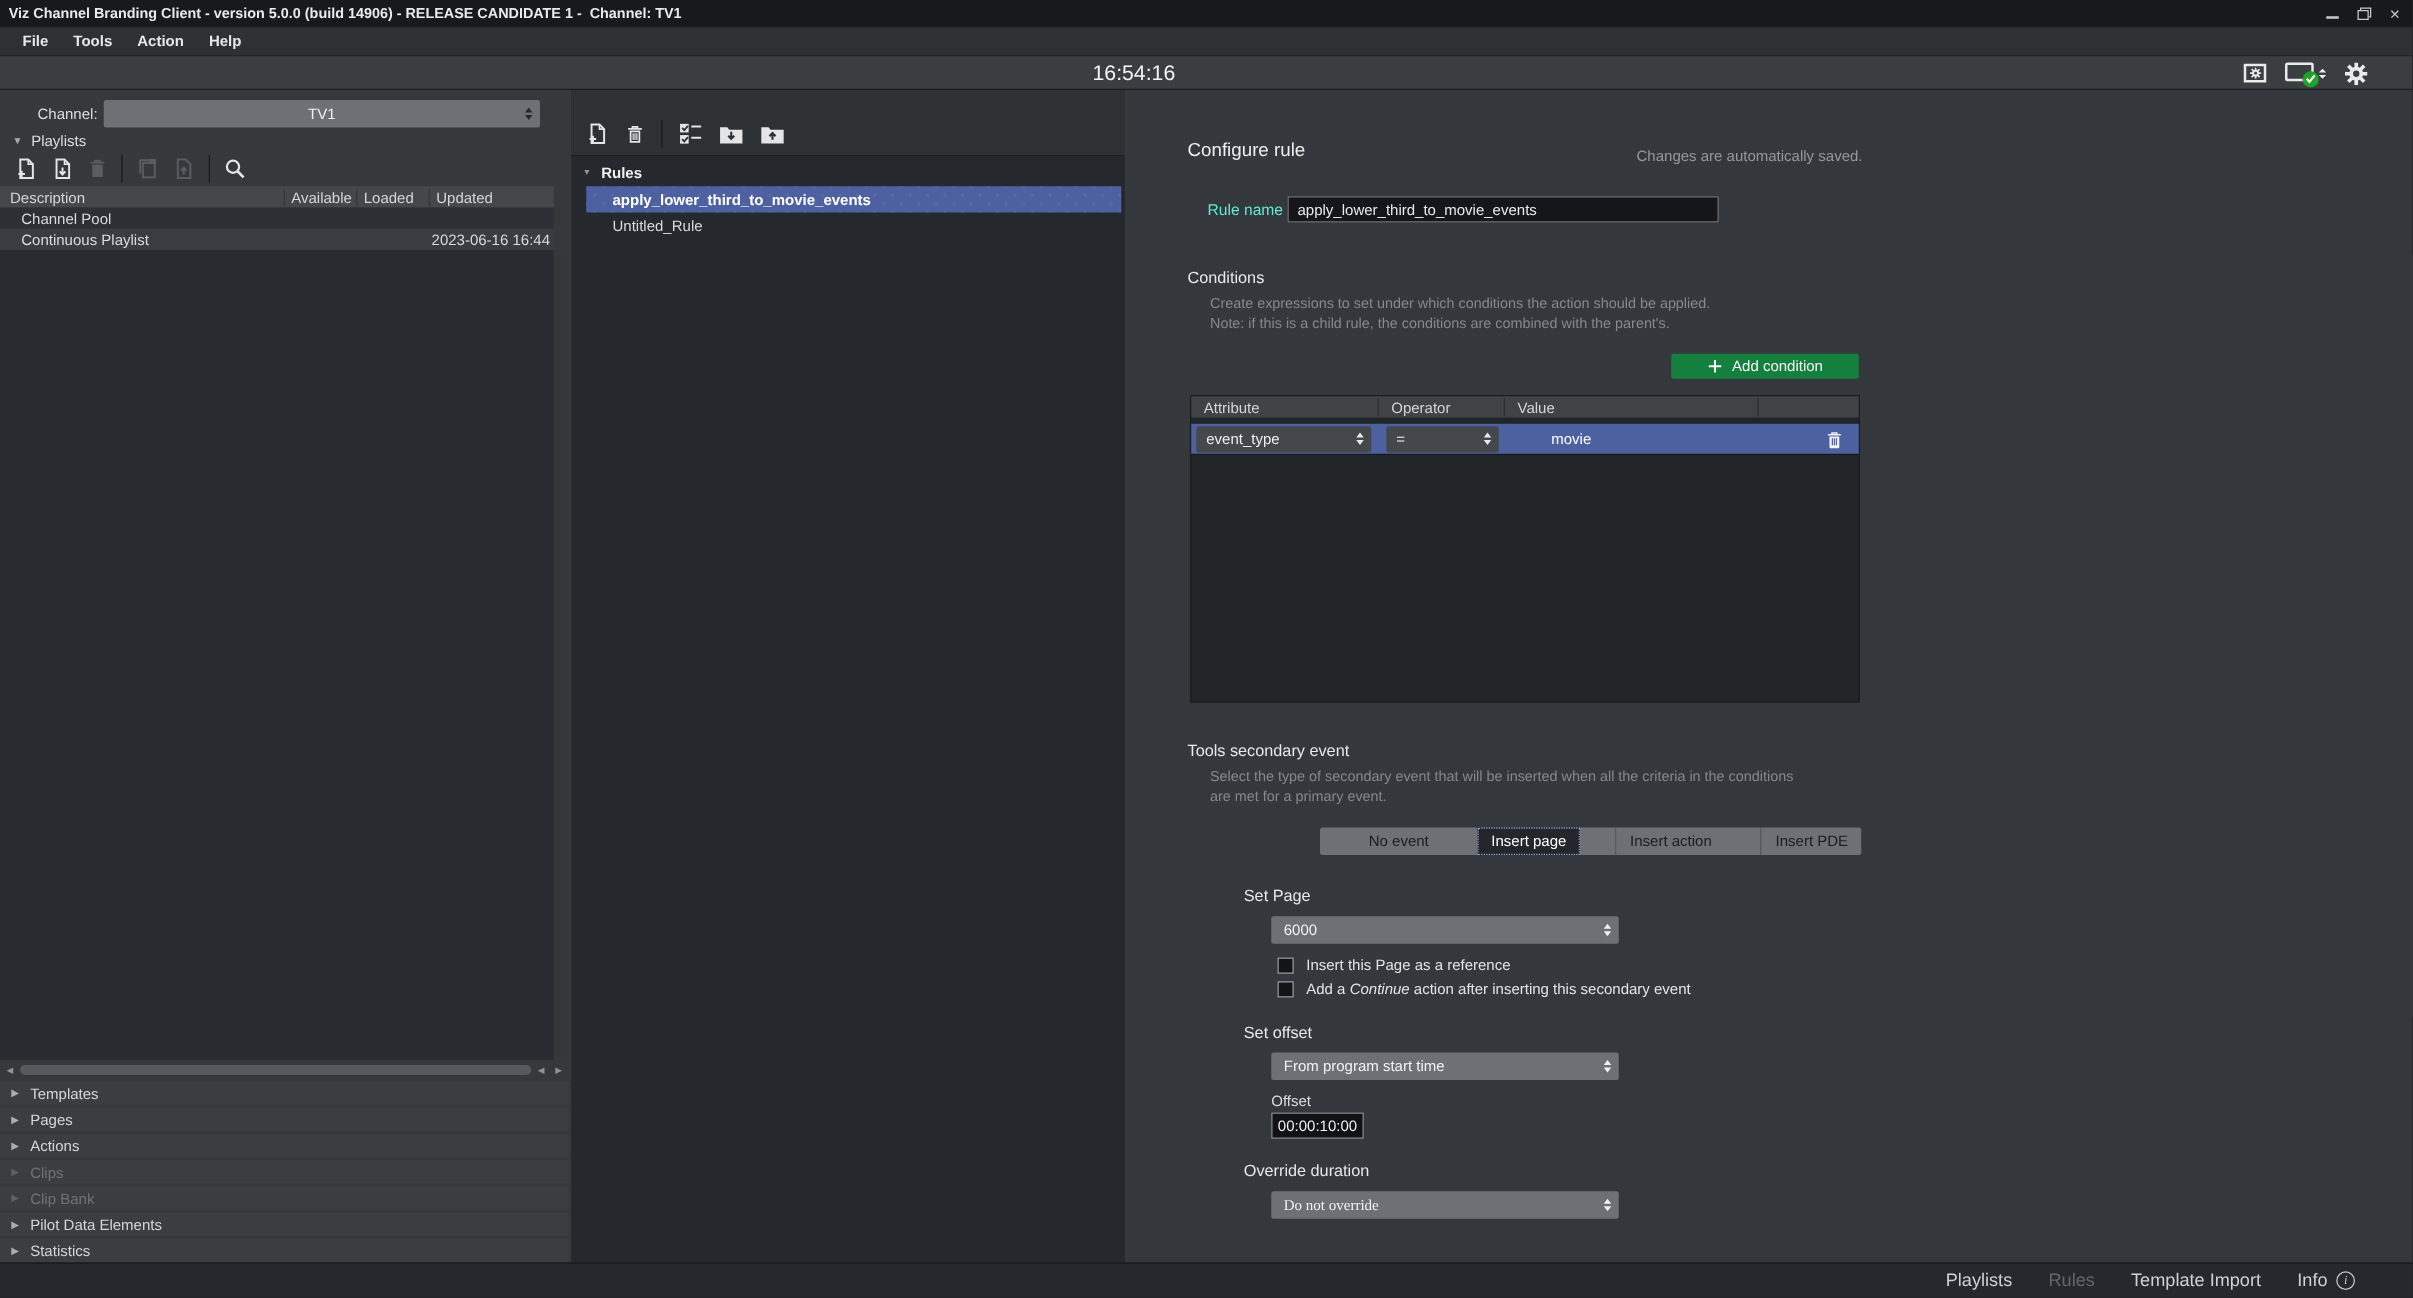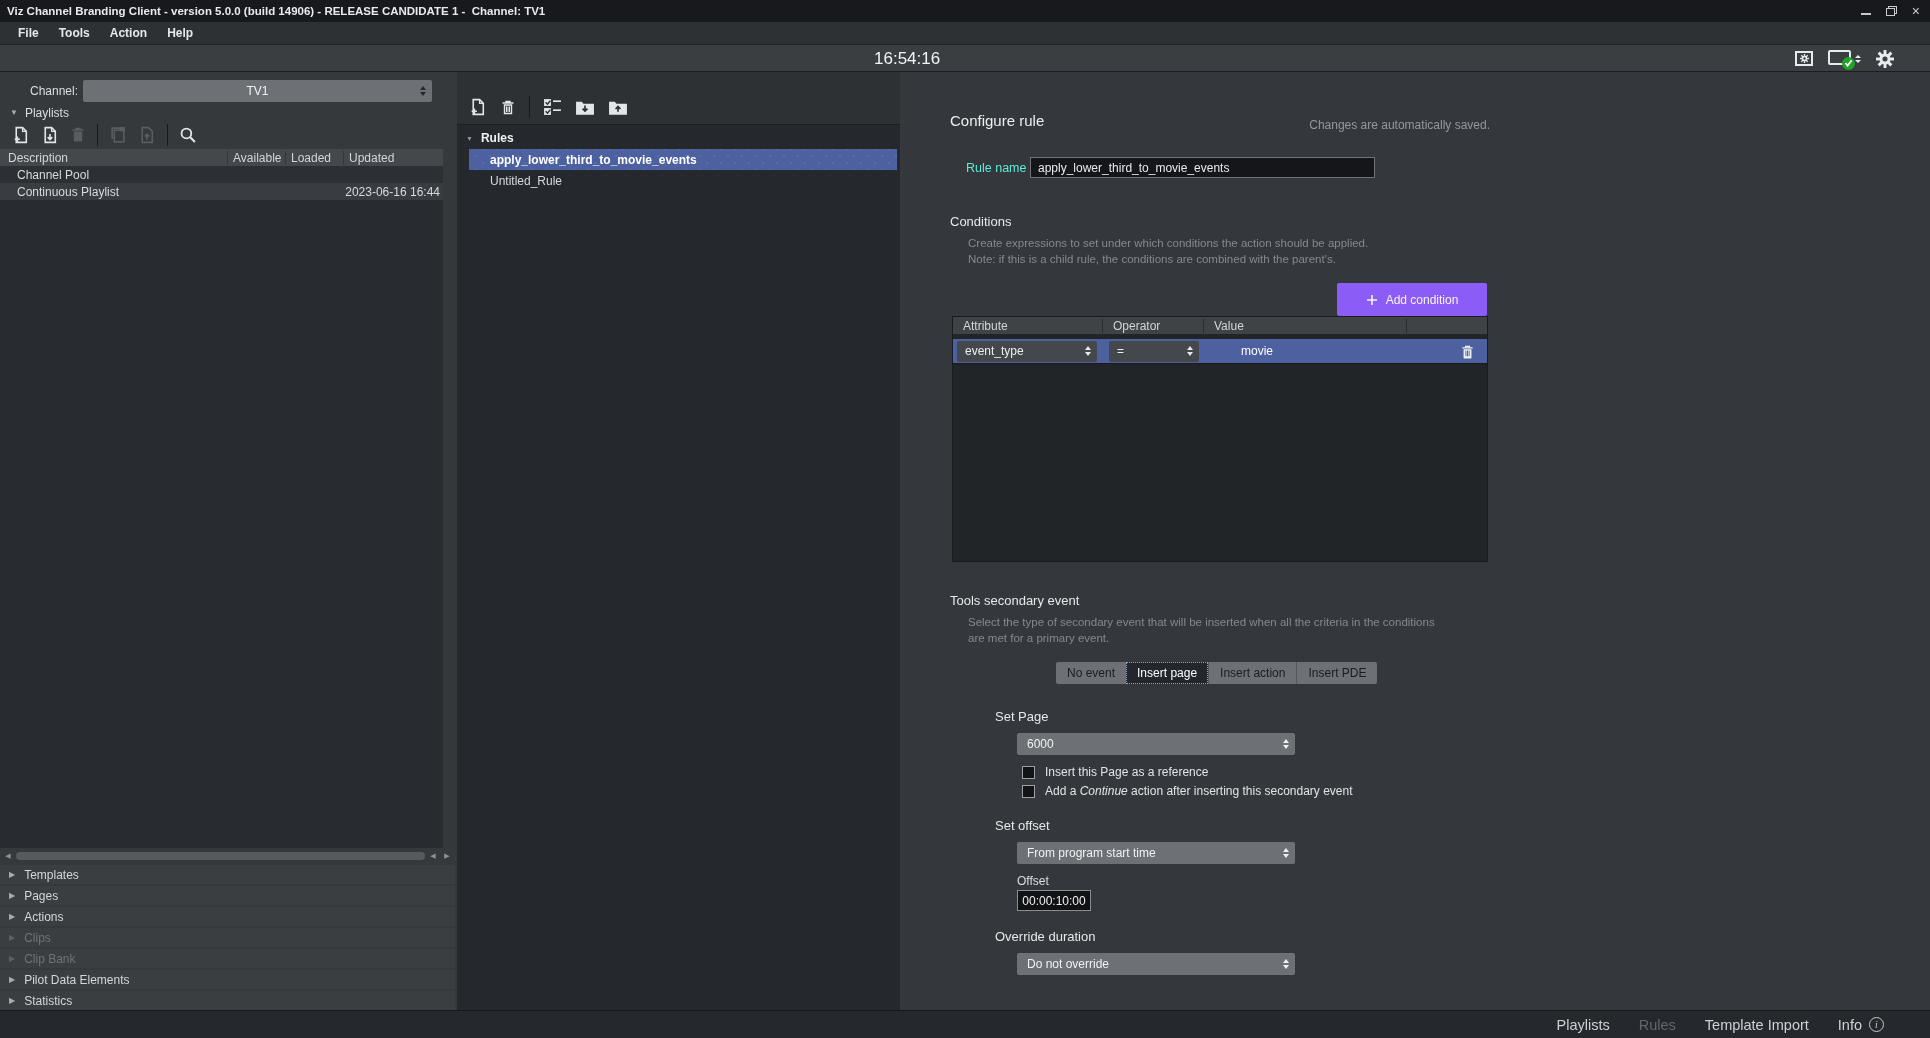--- a/index.html
+++ b/index.html
@@ -121,21 +121,21 @@
   .right-panel { position:absolute; left:902px; top:72px; width:1028px; height:938px; background:#34383c; }
   .cfg-title { position:absolute; left:48px; top:40px; color:#eceef0; font-size:15px; }
   .autosave { position:absolute; left:360px; top:46px; width:228px; text-align:right; color:#94989c; font-size:12px; }
   .rn-label { position:absolute; left:64px; top:89px; color:#5eead4; font-size:12.5px; }
   .rn-input { position:absolute; left:128px; top:85px; width:345px; height:21px; background:#141619;
     border:1px solid #6f7377; color:#e9eaec; font-size:12px; padding:0 7px; font-family:"Liberation Sans",sans-serif; }
 
   .cond-heading { position:absolute; left:48px; top:142px; color:#e6e8ea; font-size:13px; }
   .cond-desc1 { position:absolute; left:66px; top:165px; color:#85898d; font-size:11.5px; }
   .cond-desc2 { position:absolute; left:66px; top:181px; color:#85898d; font-size:11.5px; }
-  .add-cond-btn { position:absolute; left:435px; top:211px; width:150px; height:33px; background:#8b5cf6;
+  .add-cond-btn { position:absolute; left:435px; top:211px; width:150px; height:20px; background:#15803d;
     border-radius:2px; display:flex; align-items:center; justify-content:center; gap:8px;
     color:#f4f5f6; font-size:12px; }
 
   .cond-table { position:absolute; left:50px; top:244px; width:536px; height:246px; background:#222528;
     border:1px solid #1a1c1e; }
   .cond-head { display:flex; height:17px; background:#3f4346; color:#d3d5d7; font-size:12px; align-items:center; }
   .cond-head .c1 { width:150px; padding-left:10px; border-right:1px solid #2b2e31; }
   .cond-head .c2 { width:101px; padding-left:10px; border-right:1px solid #2b2e31; }
   .cond-head .c3 { width:203px; padding-left:10px; border-right:1px solid #2b2e31; }
   .cond-head .c4 { flex:1; }
@@ -147,39 +147,39 @@
   .cond-dd.attr { margin-left:4px; width:140px; }
   .cond-dd.op { margin-left:12px; width:90px; }
   .cond-value { margin-left:42px; color:#ffffff; font-size:12px; }
   .cond-trash { position:absolute; right:12px; top:5px; color:#f0f1f2; }
 
   .sec-heading { position:absolute; left:48px; top:521px; color:#e6e8ea; font-size:13px; }
   .sec-desc1 { position:absolute; left:66px; top:544px; color:#85898d; font-size:11.5px; }
   .sec-desc2 { position:absolute; left:66px; top:560px; color:#85898d; font-size:11.5px; }
   .segmented { position:absolute; left:154px; top:590px; display:flex; background:#6d7175; border-radius:2px; }
   .seg-btn { height:22px; display:flex; align-items:center; padding:0 11px; font-size:12px; color:#1a1c1f;
-    border-left:1px solid #55585c; }
+    border-left:1px solid #55585c;margin-left:28px; }
   .seg-btn:first-child { border-left:none; }
   .seg-btn.selected { background:#23262a; color:#ffffff; border:1px dotted #8fa2d8; padding:0 10px; }
 
   .sp-heading { position:absolute; left:93px; top:637px; color:#e6e8ea; font-size:13px; }
   .page-dd { position:absolute; left:115px; top:661px; width:278px; }
   .page-dd .spin, .offset-dd .spin, .ovr-dd .spin { color:#eff0f1; }
   .chk-row { position:absolute; left:120px; display:flex; align-items:center; gap:10px; color:#e2e4e6; font-size:12px; }
   .chk1 { top:693px; } .chk2 { top:712px; }
   .checkbox { width:13px; height:13px; background:#121416; border:1px solid #9da1a5; }
 
   .so-heading { position:absolute; left:93px; top:746px; color:#e6e8ea; font-size:13px; }
   .offset-dd { position:absolute; left:115px; top:770px; width:278px; }
   .offset-label { position:absolute; left:115px; top:802px; color:#dcdee0; font-size:12px; }
   .offset-input { position:absolute; left:115px; top:818px; width:74px; height:21px; background:#101214;
     border:1px solid #8a8e92; color:#eff0f1; font-size:12px; text-align:center; font-family:"Liberation Sans",sans-serif; }
 
   .ovr-heading { position:absolute; left:93px; top:857px; color:#e6e8ea; font-size:13px; }
-  .ovr-dd { position:absolute; left:115px; top:881px; width:278px; }
+  .ovr-dd { position:absolute; left:115px; top:881px; width:278px;font-family:Liberation Serif, serif; }
 
   
   .bottombar { position:absolute; left:0; top:1010px; width:100%; height:28px; background:#25282c;
     border-top:1px solid #17191a; display:flex; align-items:center; justify-content:flex-end;
     gap:29px; padding-right:46px; }
   .bn-item { color:#cfd1d3; font-size:14.5px; display:flex; align-items:center; gap:7px; }
   .bn-item.current { color:#63676b; }
   .info-circle { width:15px; height:15px; border:1px solid #c8cacc; border-radius:50%; display:flex;
     align-items:center; justify-content:center; color:#c8cacc; font-size:10px;
     font-family:"Liberation Serif",serif; font-style:italic; }

